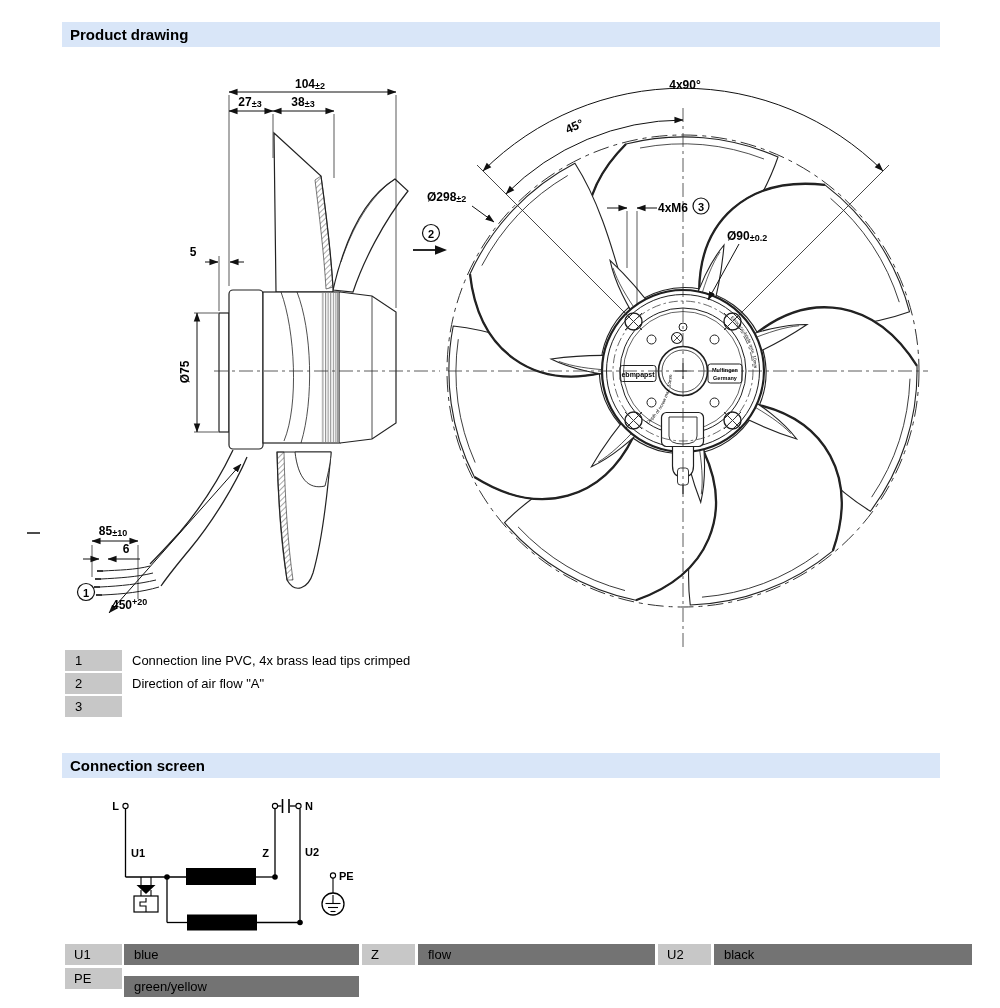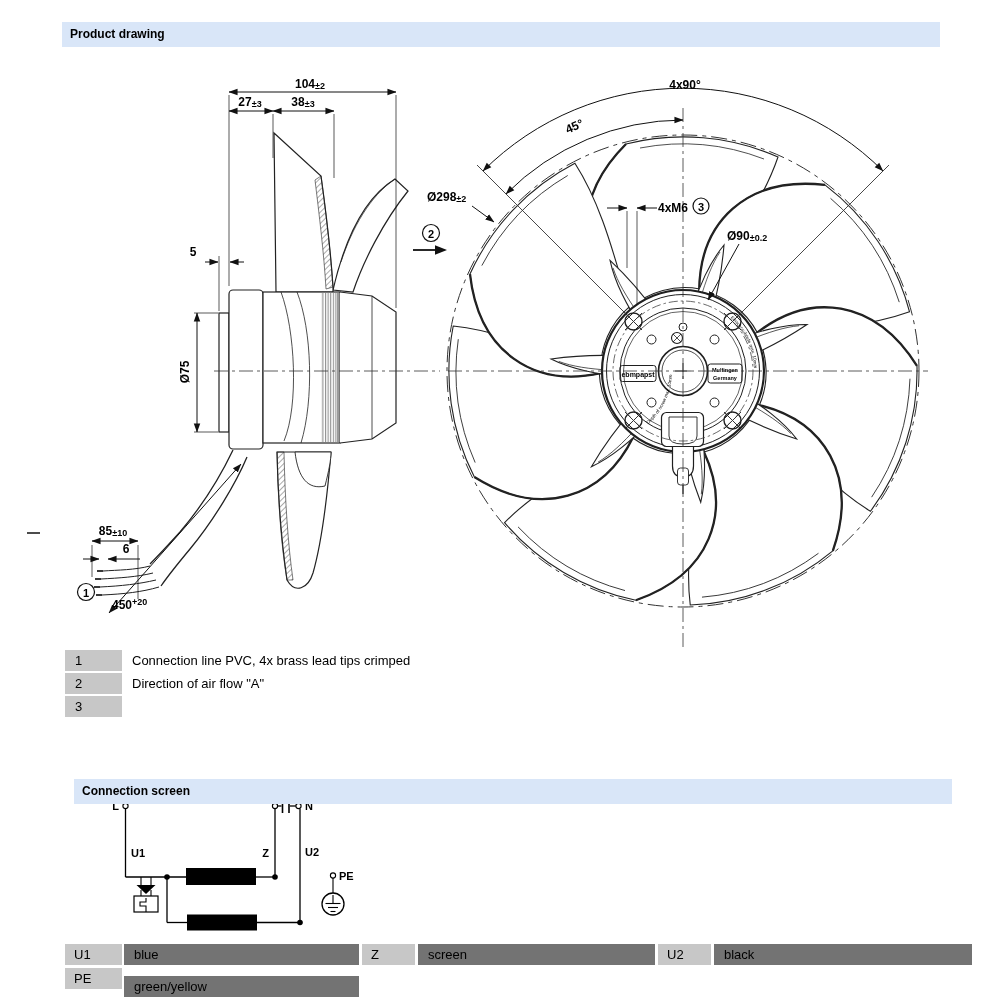--- a/index.html
+++ b/index.html
@@ -1,20 +1,20 @@
 <!DOCTYPE html>
 <html><head>
 <meta charset="utf-8">
 <style>
   html,body{margin:0;padding:0;background:#fff;}
   #page{position:relative;width:1000px;height:1008px;background:#fff;overflow:hidden;
         font-family:"Liberation Sans",sans-serif;color:#000;}
   #page svg{position:absolute;left:0;top:0;}
   .section-bar{position:absolute;left:62px;width:878px;height:25px;background:#d9e6f8;}
-  .section-bar .t{font-size:12px;font-weight:bold;line-height:25px;padding-left:8px;}
+  .section-bar .t{font-size:15px;font-weight:bold;line-height:25px;padding-left:8px;}
   
   #notes{position:absolute;left:65px;top:650px;width:875px;}
   .nrow{display:flex;height:21px;margin-bottom:2px;}
   .nrow .num{width:57px;background:#c7c7c7;font-size:13px;line-height:21px;padding-left:10px;box-sizing:border-box;}
   .nrow .txt{font-size:13px;line-height:21px;padding-left:10px;}
   
   #wires{position:absolute;left:65px;top:944px;width:875px;height:46px;}
   .wcell{position:absolute;height:21px;font-size:13px;line-height:21px;box-sizing:border-box;}
   .wlabel{background:#c7c7c7;padding-left:9px;}
   .wvalue{background:#737373;padding-left:10px;}
@@ -347,21 +347,21 @@
     <text class="term" x="131" y="857">U1</text>
     <text class="term" x="269" y="857" text-anchor="end">Z</text>
     <text class="term" x="305" y="856">U2</text>
     <text class="term" x="339" y="880">PE</text>
   </g>
 </svg>
 
 <div class="section-bar" style="top:22px;">
   <div class="t">Product drawing</div>
 </div>
-<div class="section-bar" style="top:779px;margin-left:12px;">
+<div class="section-bar" style="top:753px;">
   <div class="t">Connection screen</div>
 </div>
 
 <div id="notes">
   <div class="nrow">
     <div class="num">1</div>
     <div class="txt">Connection line PVC, 4x brass lead tips crimped</div>
   </div>
   <div class="nrow">
     <div class="num">2</div>
@@ -369,20 +369,20 @@
   </div>
   <div class="nrow">
     <div class="num">3</div>
   </div>
 </div>
 
 <div id="wires">
   <div class="wcell wlabel" style="left:0;top:0;width:57px;">U1</div>
   <div class="wcell wvalue" style="left:59px;top:0;width:235px;">blue</div>
   <div class="wcell wlabel" style="left:297px;top:0;width:53px;">Z</div>
-  <div class="wcell wvalue" style="left:353px;top:0;width:237px;">screen</div>
+  <div class="wcell wvalue" style="left:353px;top:0;width:237px;">flow</div>
   <div class="wcell wlabel" style="left:593px;top:0;width:53px;">U2</div>
   <div class="wcell wvalue" style="left:649px;top:0;width:258px;">black</div>
   <div class="wcell wlabel" style="left:0;top:24px;width:57px;">PE</div>
   <div class="wcell wvalue" style="left:59px;top:24px;width:235px;margin-top:8px;">green/yellow</div>
 </div>
 
 </div>
 
 </body></html>

